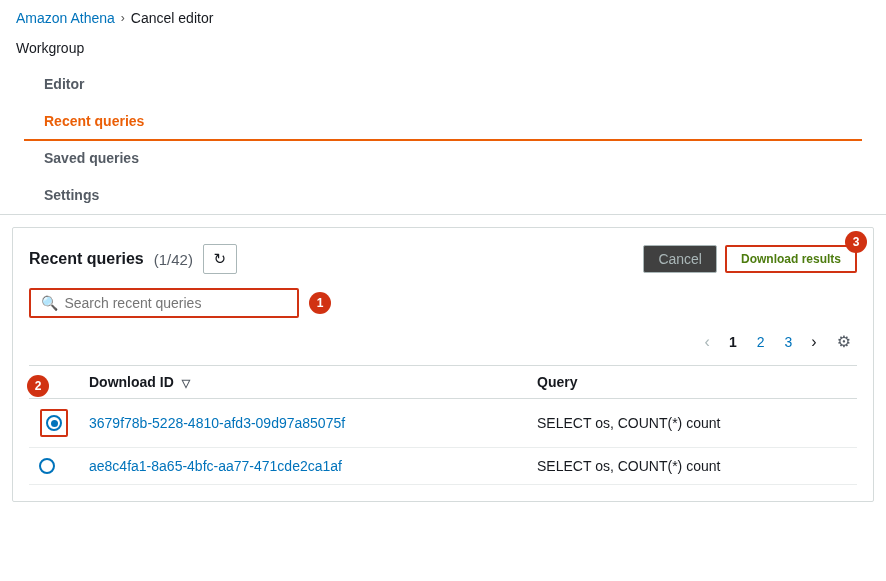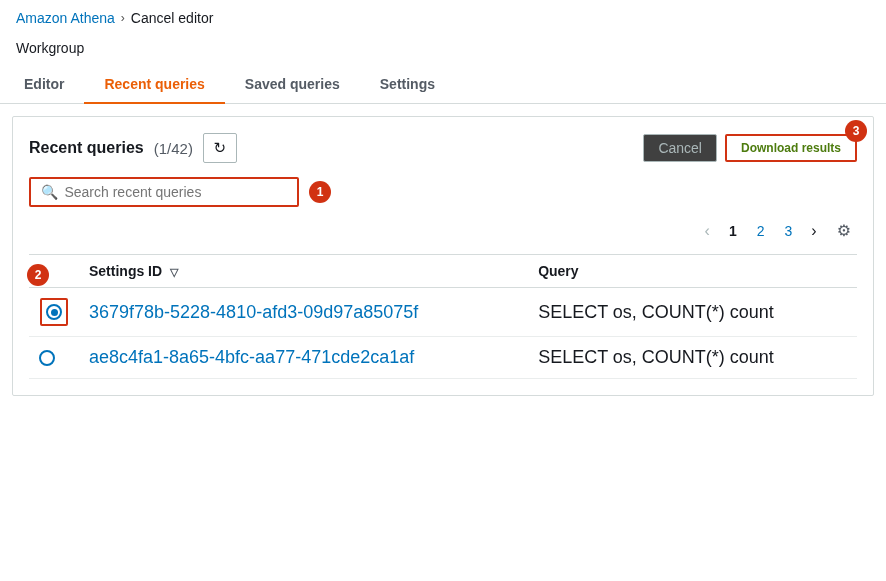--- a/index.html
+++ b/index.html
@@ -55,21 +55,22 @@
       font-size: 14px;
       gap: 28px;
     }
     .workgroup-select-text { color: #16191f; }
     .dropdown-arrow { color: #16191f; font-size: 11px; }
 
     
     .tabs-bar {
       display: flex;
       border-bottom: 1px solid #d5dbdb;
-      padding: 0 4px;
+      padding: 0 24px;
+      flex-direction: column;
     }
     .tab {
       padding: 10px 20px;
       font-size: 14px;
       font-weight: 600;
       cursor: pointer;
       color: #545b64;
       border-bottom: 2px solid transparent;
       margin-bottom: -1px;
     }
@@ -246,21 +247,21 @@
     .col-arrow {
       font-size: 11px;
       color: #545b64;
       margin-left: 4px;
     }
     .results-table tbody tr {
       border-bottom: 1px solid #eaeded;
     }
     .results-table td {
       padding: 10px 10px;
-      font-size: 18px;
+      font-size: 14px;
       color: #16191f;
       vertical-align: middle;
     }
     .results-table td a {
       color: #0073bb;
       text-decoration: none;
     }
 
     
     .radio-outer {
@@ -375,21 +376,21 @@
 
   <table class="results-table">
     <thead>
       <tr>
         <th class="checkbox-col">
           <div class="badge-2-wrapper">
             <span class="badge-circle badge-2-pos">2</span>
           </div>
         </th>
         <th>
-          <span>Settings ID</span>
+          <span>Download ID</span>
           <span class="col-arrow">▽</span>
         </th>
         <th>
           <span>Query</span>
         </th>
       </tr>
     </thead>
     <tbody>
 
       <tr>

